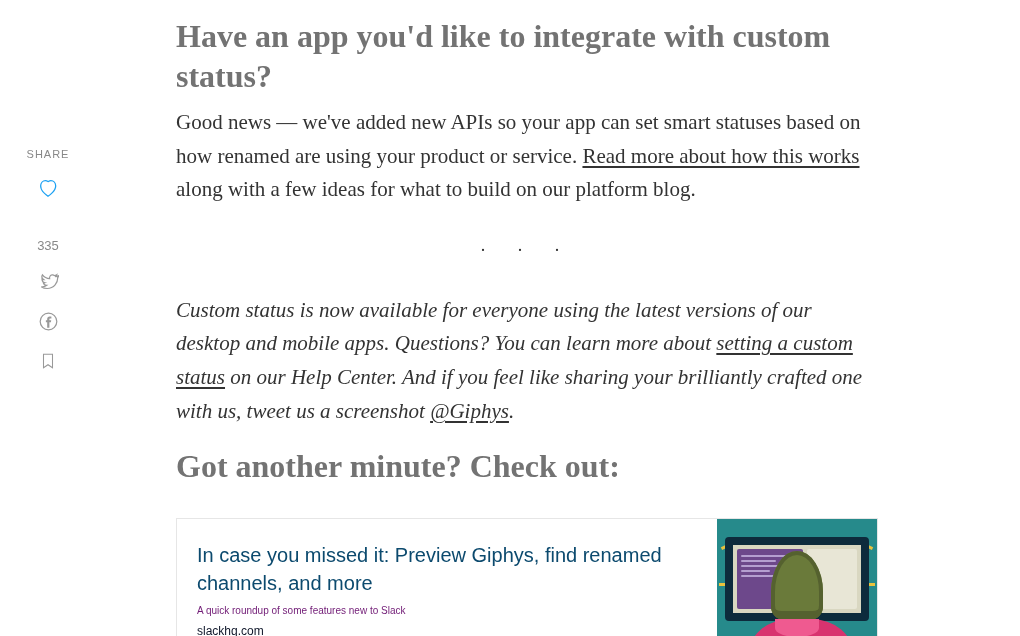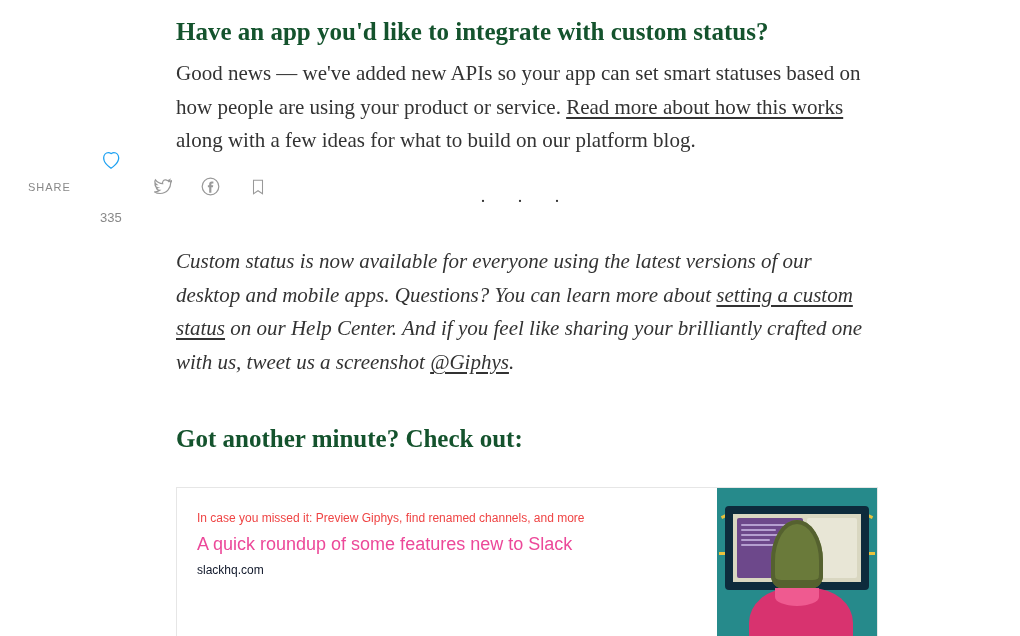--- a/index.html
+++ b/index.html
@@ -11,22 +11,23 @@
     height: 636px;
     overflow: hidden;
     position: relative;
   }
   .share-rail {
     position: absolute;
     left: 28px;
     top: 148px;
     width: 40px;
     display: flex;
+    flex-direction: column;
     align-items: center;
-    gap: 28px;
+    gap: 16px;
     font-family: -apple-system, BlinkMacSystemFont, "Segoe UI", Helvetica, Arial, sans-serif;
   }
   .share-label {
     font-size: 11px;
     letter-spacing: 1px;
     color: #888;
     font-weight: 500;
   }
   .heart-wrap {
     display: flex;
@@ -51,23 +52,23 @@
   .icon-btn svg { display: block; }
   .heart-wrap .icon-btn { color: #1da1f2; }
 
   .article {
     position: absolute;
     left: 176px;
     top: 16px;
     width: 702px;
   }
   .h3 {
-    font-size: 25px;
+    font-size: 32px;
     font-weight: 700;
-    color: #14532d;
+    color: #737373;
     margin-bottom: 10px;
     line-height: 1.25;
     font-family: Liberation Serif, serif;
   }
   .p {
     font-size: 21px;
     line-height: 1.6;
     color: #333;
     margin-bottom: 0;
   }
@@ -79,47 +80,47 @@
     text-align: center;
   }
   .italic { font-style: italic; }
   .dots {
     text-align: center;
     letter-spacing: 14px;
     font-size: 18px;
     color: #333;
     margin: 28px 0 38px;
   }
-  .h3.second { margin-top: 44px; }
+  .h3.second { margin-top: 18px; }
 
   .card {
     margin-top: 32px;
     border: 1px solid #e6e6e6;
     display: flex;
     align-items: stretch;
     height: 160px;
     font-family: -apple-system, BlinkMacSystemFont, "Segoe UI", Helvetica, Arial, sans-serif;
     cursor: pointer;
   }
   .card-text {
     flex: 1;
     padding: 22px 20px 18px 20px;
     display: flex;
     flex-direction: column;
     gap: 8px;
     overflow: hidden;
   }
   .card-title {
-    font-size: 12px;
-    color: #ef4444;
+    font-size: 20px;
+    color: #0c4a6e;
     line-height: 1.4;
   }
   .card-sub {
-    font-size: 18px;
-    color: #ec4899;
+    font-size: 10px;
+    color: #701a75;
   }
   .card-domain {
     font-size: 12px;
     color: #0f172a;
   }
   .card-img {
     width: 160px;
     flex-shrink: 0;
     position: relative;
     overflow: hidden;
@@ -219,21 +220,21 @@
   <div class="icon-btn">
     <svg width="18" height="20" viewBox="0 0 24 24" fill="none" stroke="currentColor" stroke-width="1.4">
       <path d="M6 3h12v18l-6-4-6 4V3z"></path>
     </svg>
   </div>
 </aside>
 
 <main class="article">
   <h3 class="h3">Have an app you'd like to integrate with custom status?</h3>
   <p class="p">
-    <span>Good news — we've added new APIs so your app can set smart statuses based on how people are using your product or service. </span><a>Read more about how this works</a><span> along with a few ideas for what to build on our platform blog.</span>
+    <span>Good news — we've added new APIs so your app can set smart statuses based on how renamed are using your product or service. </span><a>Read more about how this works</a><span> along with a few ideas for what to build on our platform blog.</span>
   </p>
 
   <div class="dots">. . .</div>
 
   <p class="p italic">
     <span>Custom status is now available for everyone using the latest versions of our desktop and mobile apps. Questions? You can learn more about </span><a>setting a custom status</a><span> on our Help Center. And if you feel like sharing your brilliantly crafted one with us, tweet us a screenshot </span><a>@Giphys</a><span>.</span>
   </p>
 
   <h3 class="h3 second">Got another minute? Check out:</h3>
 

